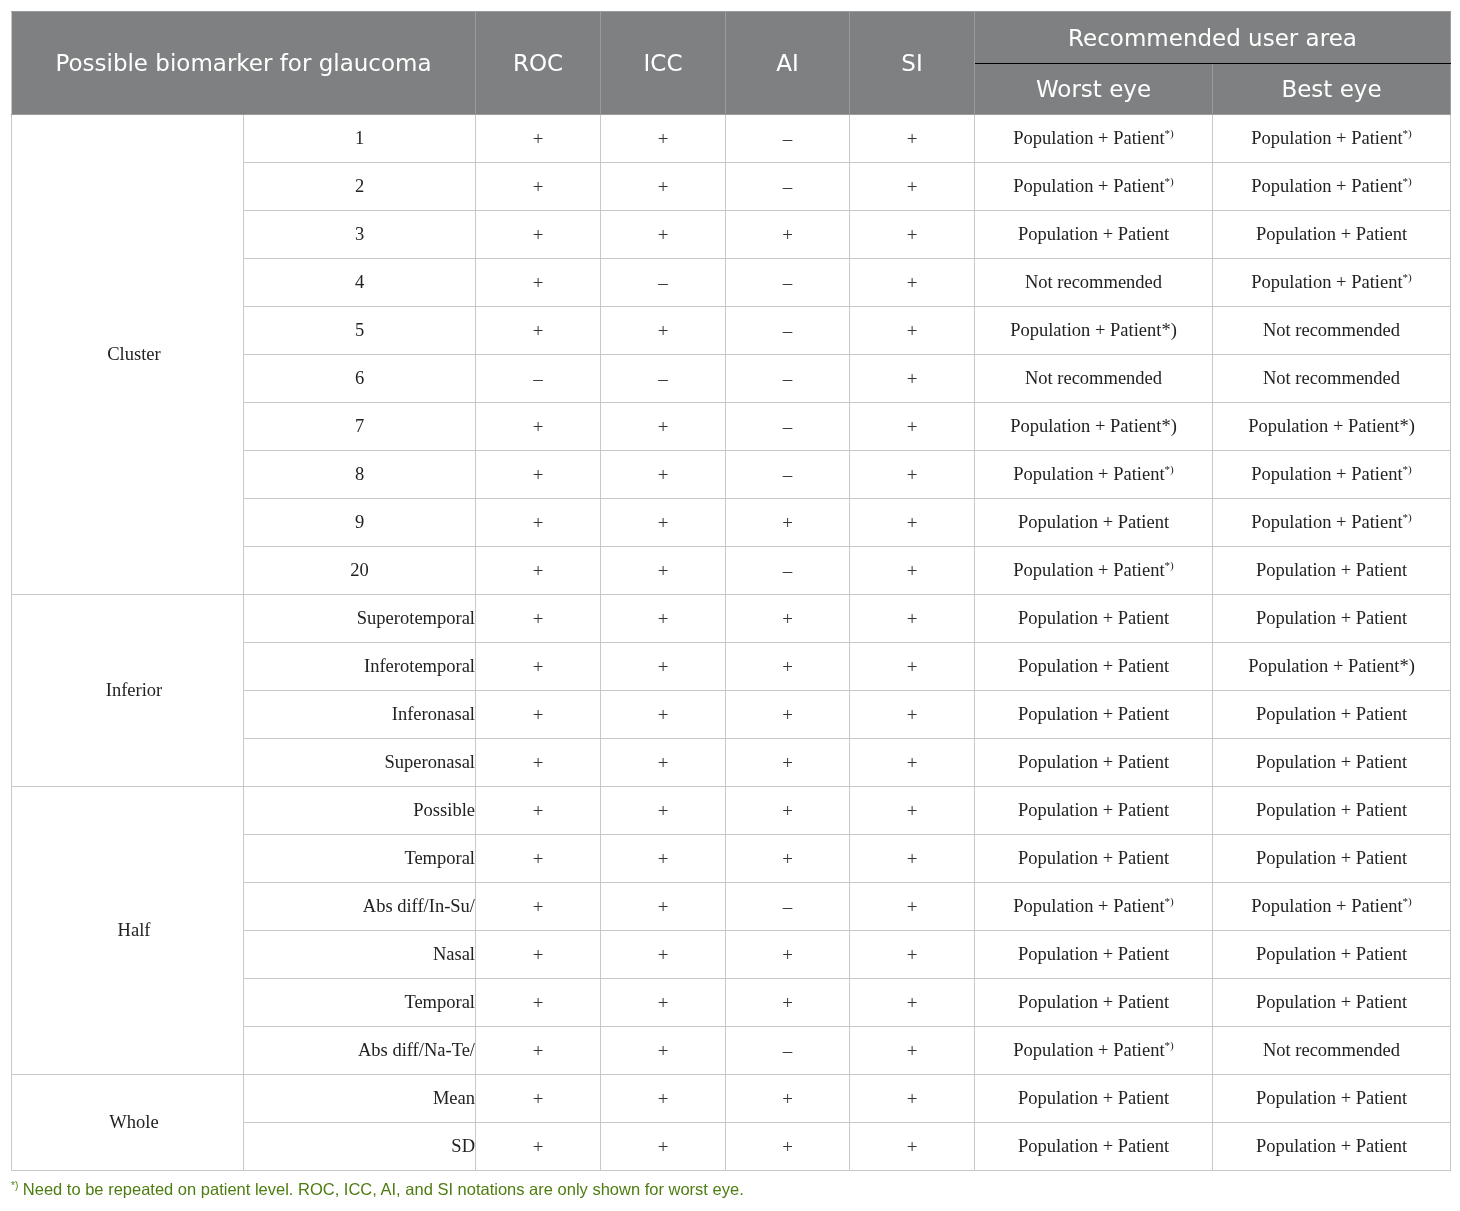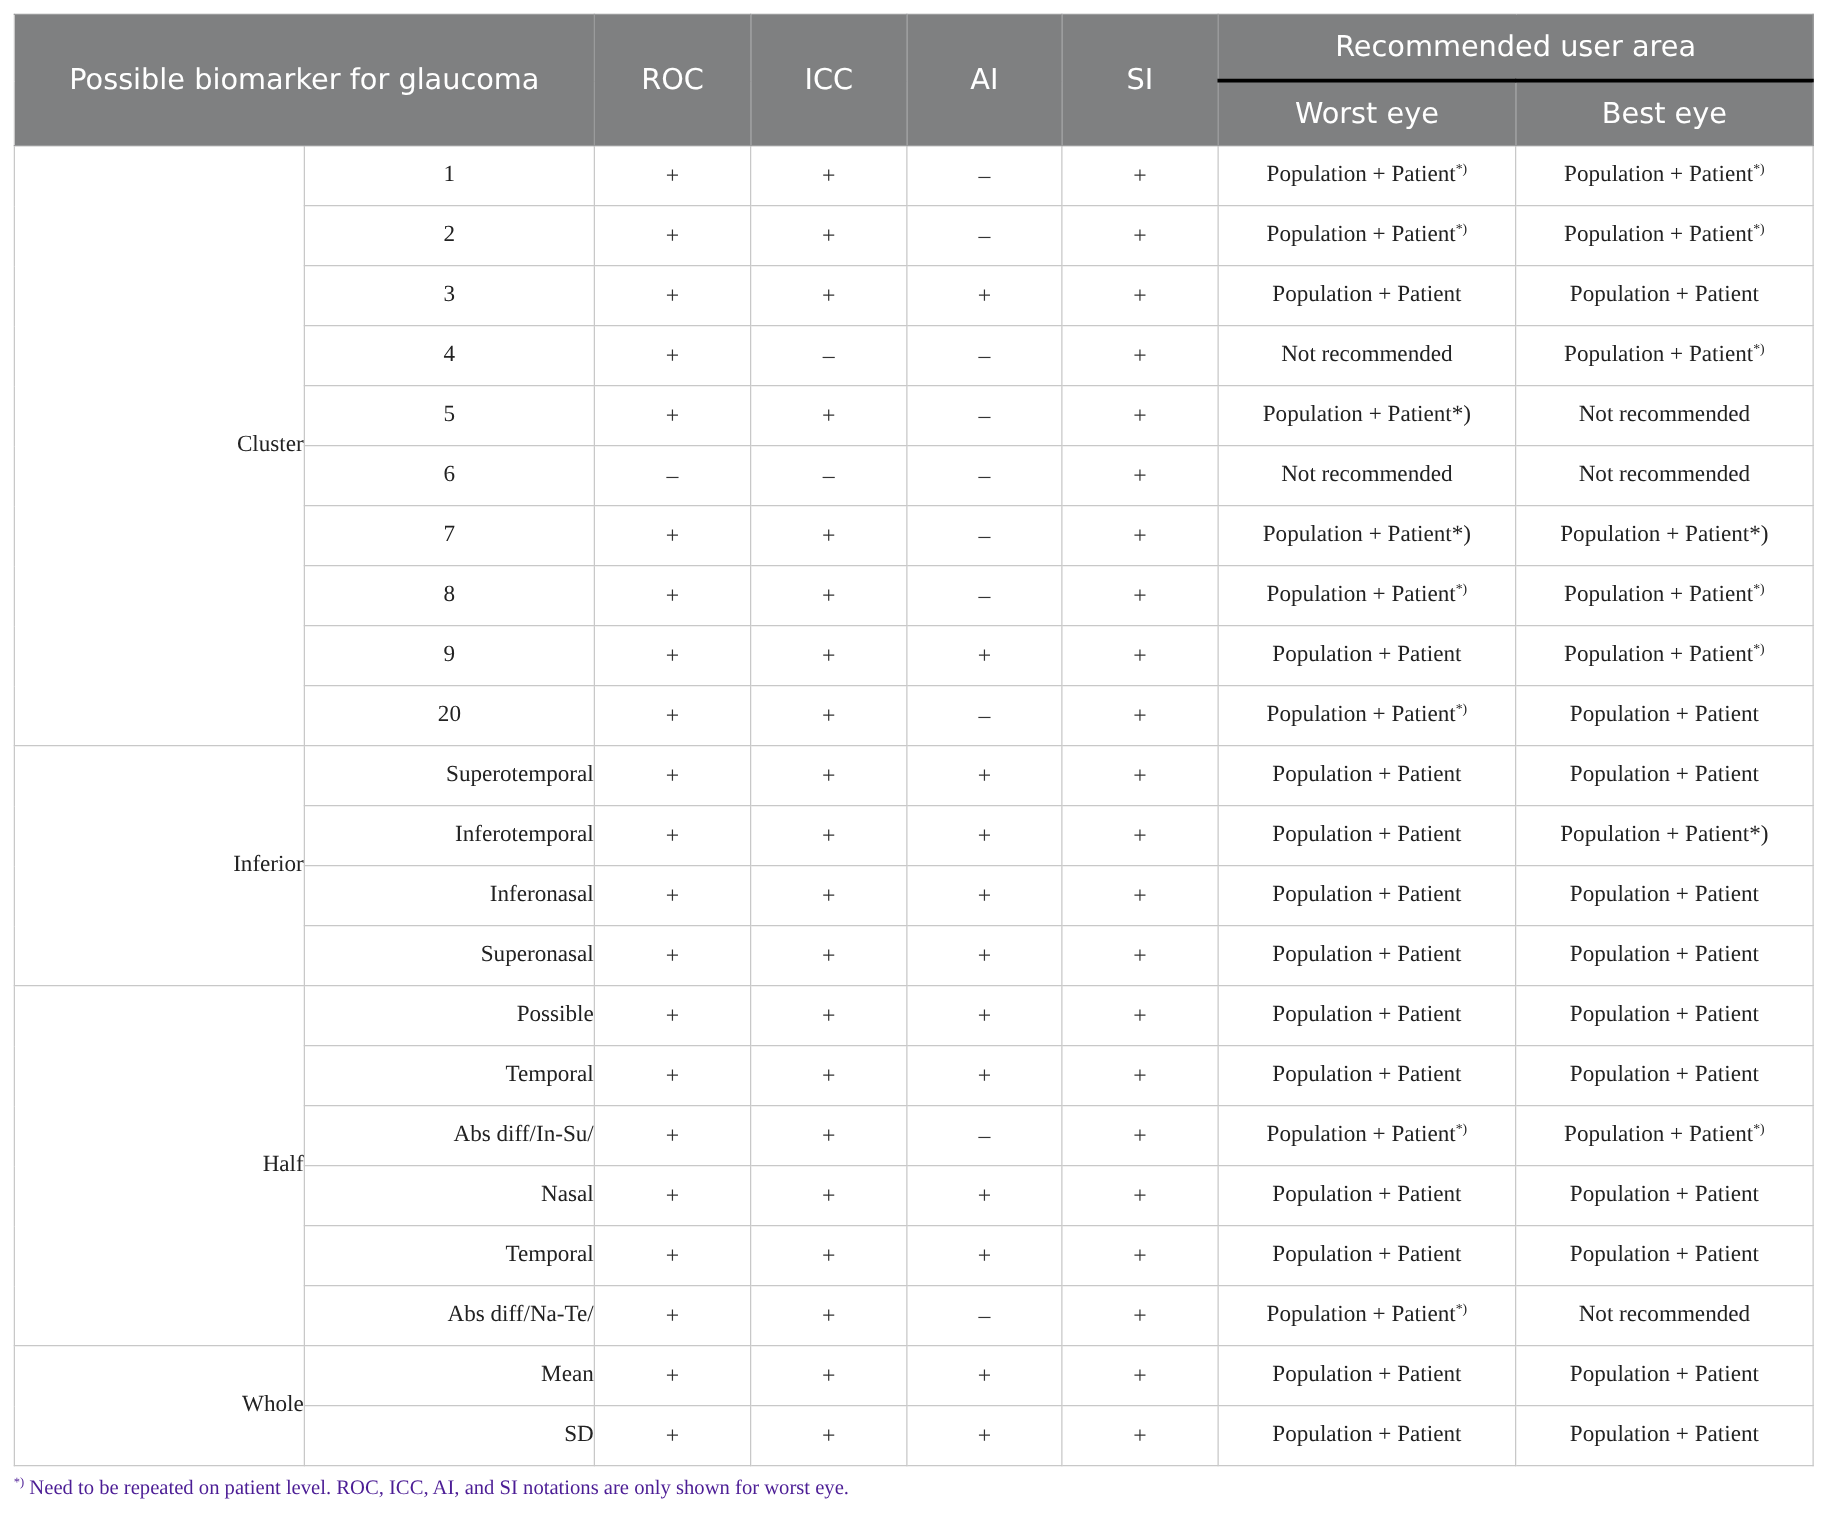--- a/index.html
+++ b/index.html
@@ -28,47 +28,47 @@
       font-weight: normal;
       font-size: 23px;
       border: 1px solid #9a9b9c;
       text-align: center;
       padding: 0;
     }
     thead tr.h1 th { height: 51px; }
     thead tr.h2 th { height: 50px; }
     thead th.rowspan2 { height: 102px; }
     thead th.first-head { border-left-color: #c8c8c8; }
-    thead tr.h1 th.group-head { border-bottom: 3px solid #000000; margin-left: 36px; }
+    thead tr.h1 th.group-head { border-bottom: 1px solid #000000; margin-left: 36px; }
 
     tbody td {
       border: 1px solid #c8c8c8;
       height: 47px;
       font-size: 18.5px;
       text-align: center;
       padding: 0;
       background: #ffffff;
     }
     tbody td.group {
-      text-align: right;
+      text-align: center;
       padding-left: 13px;
       vertical-align: middle;
       margin-top: 48px;
     }
     tbody td.sub-left { text-align: right; padding-left: 14px; }
     tbody td.sym { font-size: 19px; color: #333333; }
     sup.fn { font-size: 11px; vertical-align: 7px; line-height: 0; }
 
     .footnote {
       position: absolute;
       left: 11px;
       top: 1180px;
-      font-family: Liberation Serif, serif;
+      font-family: Liberation Sans, sans-serif;
       font-size: 16.5px;
-      color: #4c1d95;
+      color: #4d7c0f;
     }
     .footnote sup { font-size: 10px; vertical-align: 6px; line-height: 0; }
   </style>
 </head>
 <body>
 
 <div class="wrap">
   <table class="main">
     <colgroup>
       <col class="c-group">

